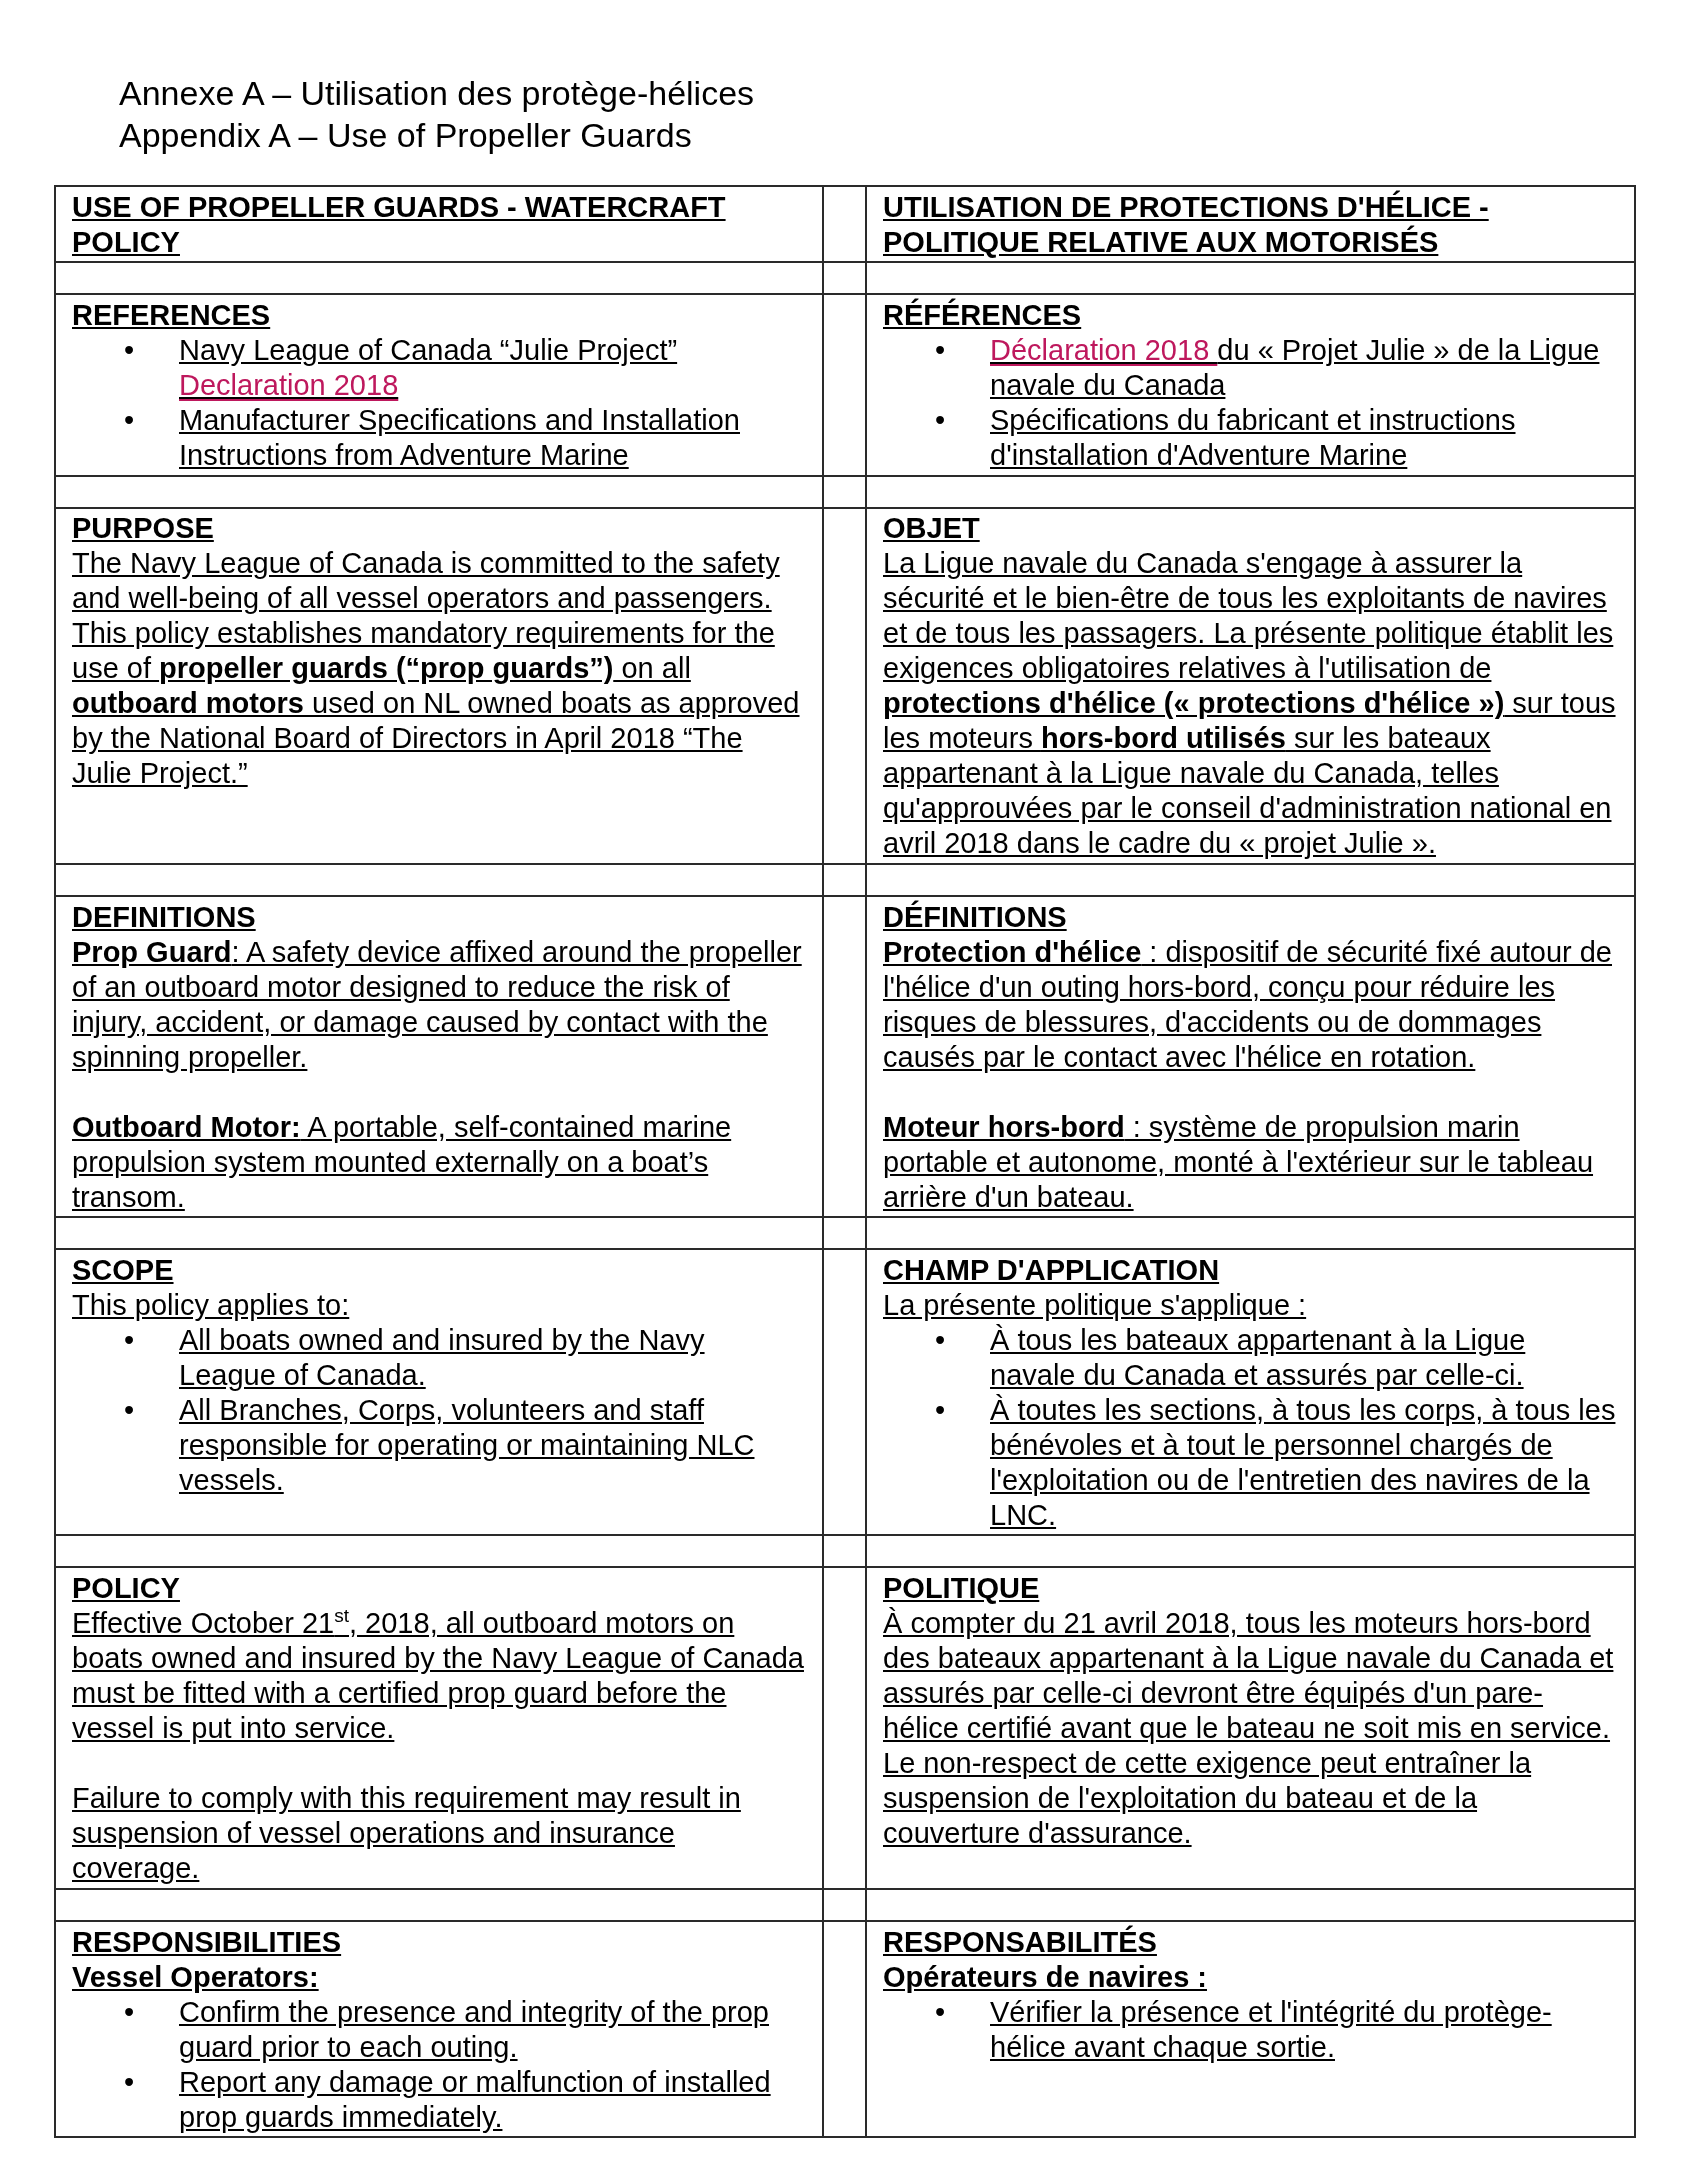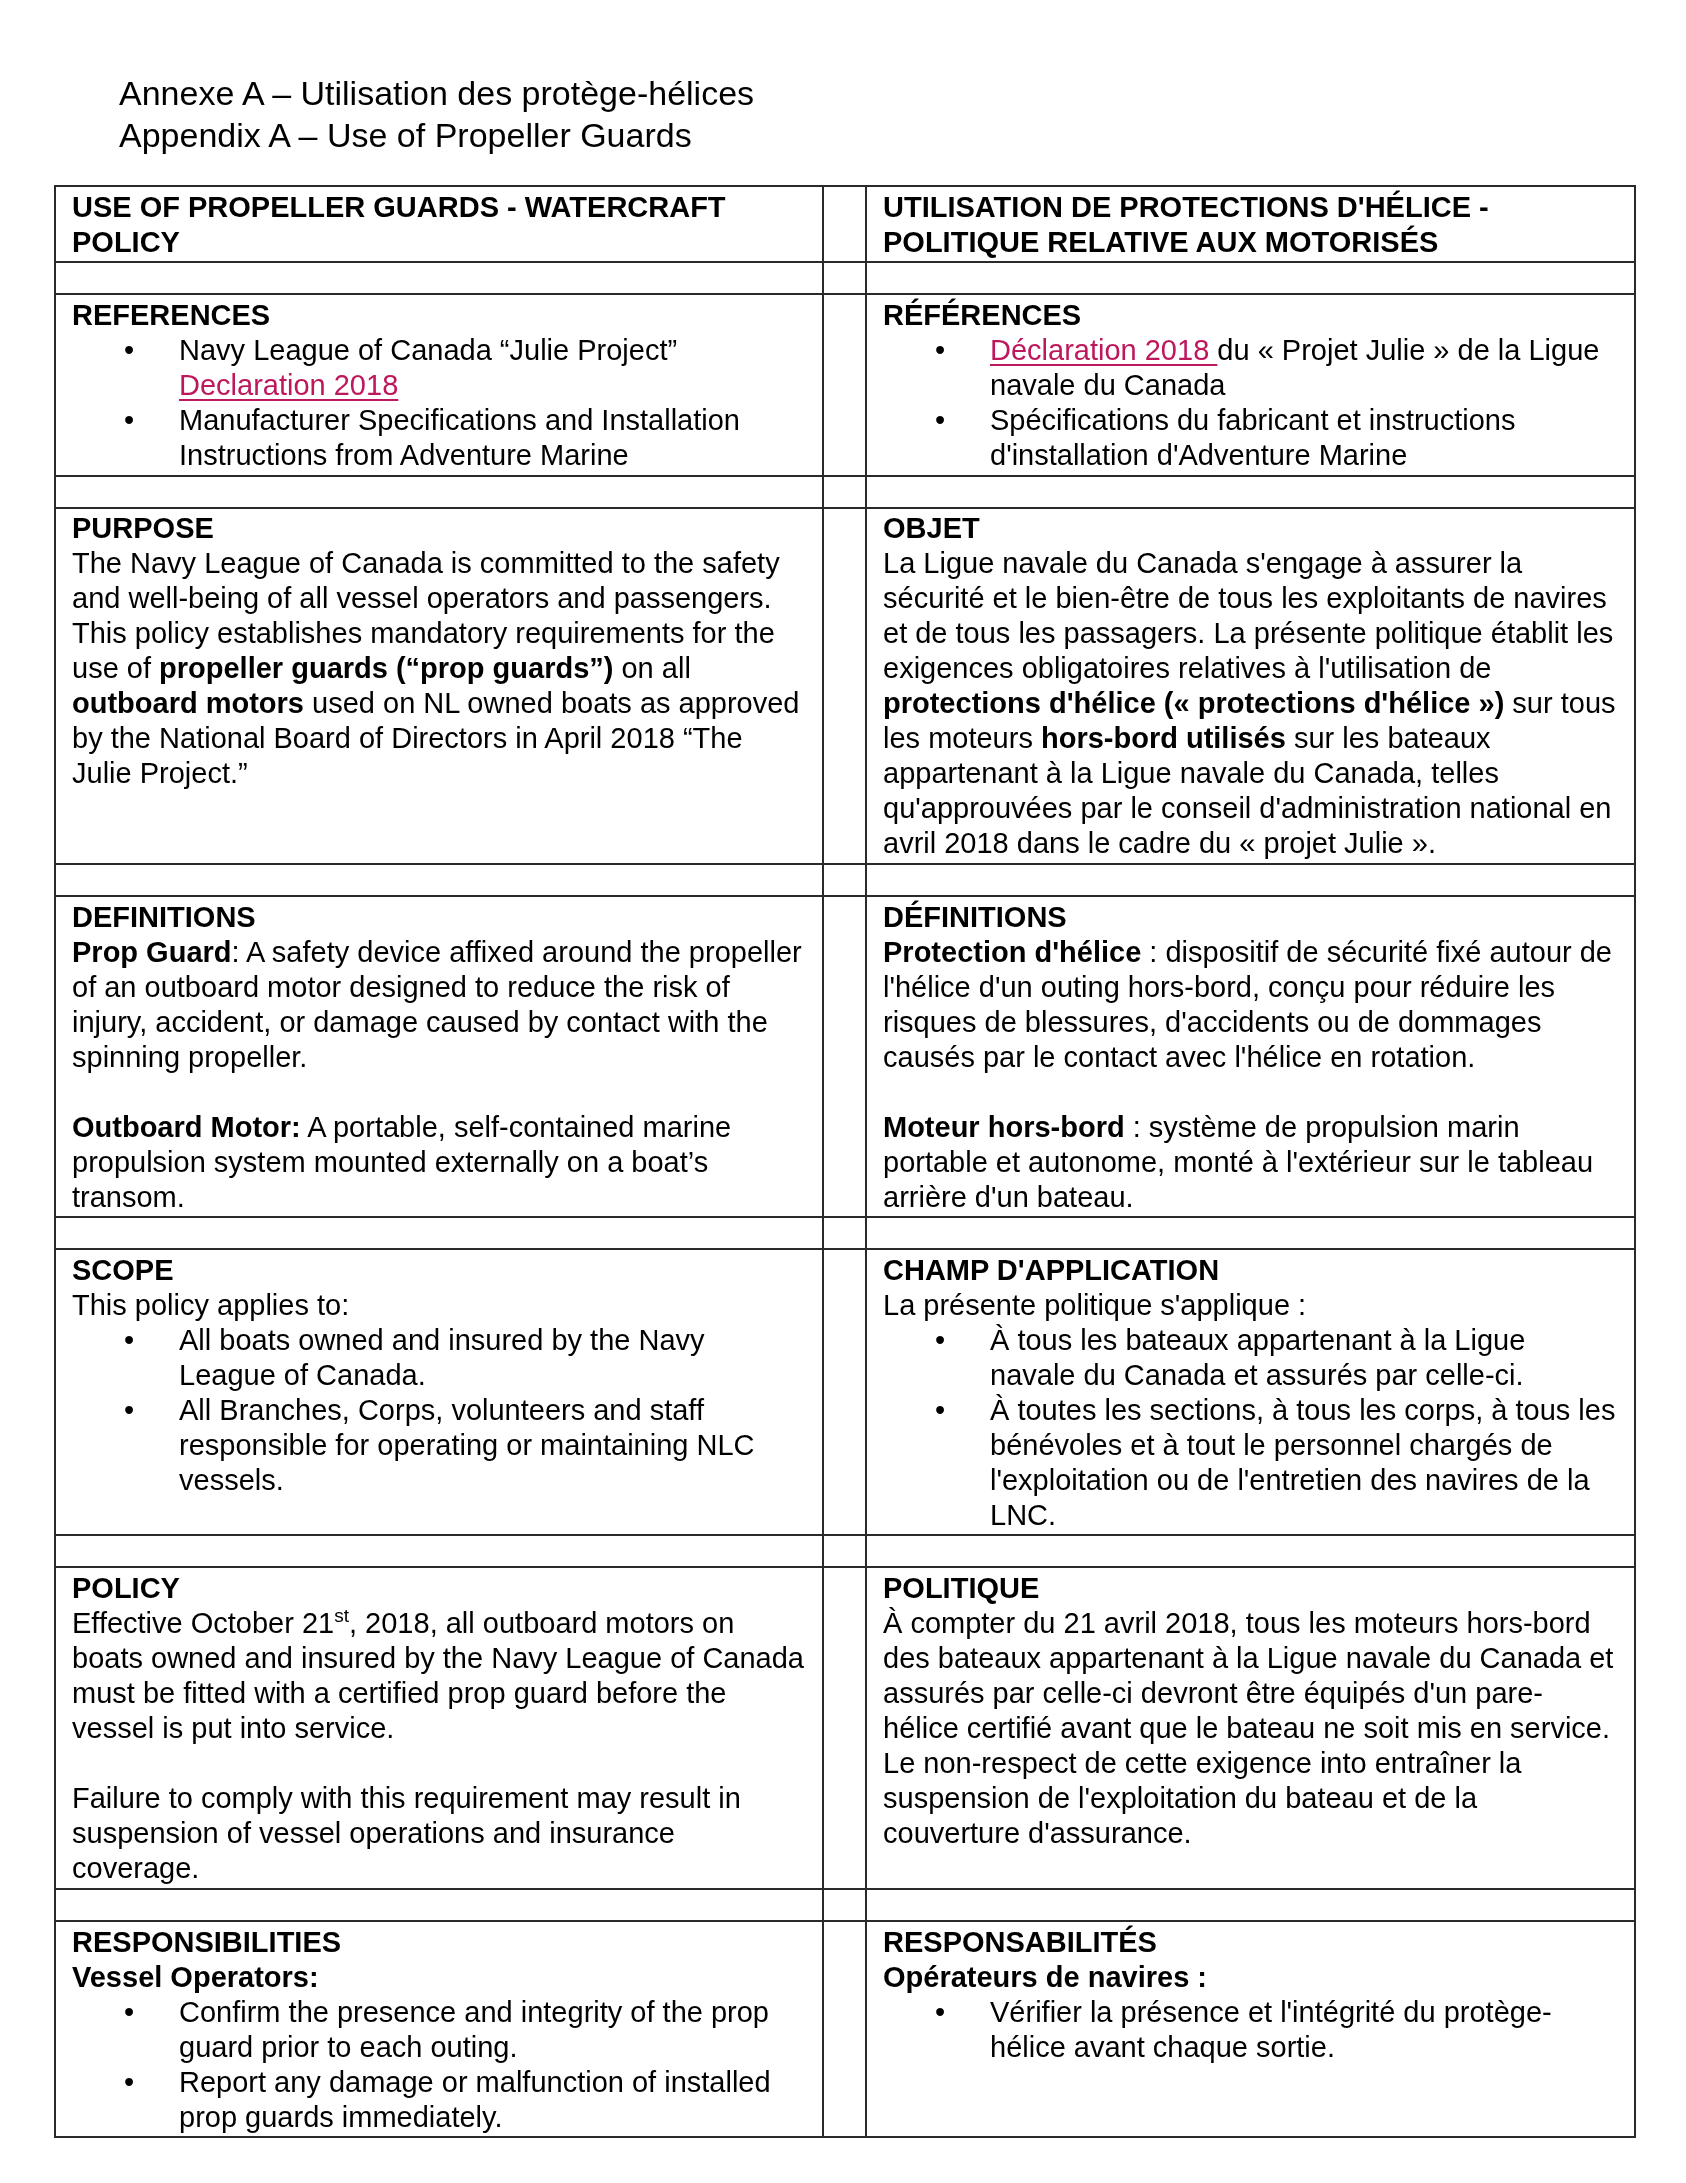--- a/index.html
+++ b/index.html
@@ -4,21 +4,21 @@
   <style>
     html, body { margin: 0; padding: 0; background: #ffffff; }
     body {
       width: 1687px; height: 2183px; position: relative; overflow: hidden;
       font-family: "Liberation Sans", sans-serif; color: #000;
     }
     .titles { position: absolute; left: 119px; top: 72px; }
     .title-line { font-size: 34px; line-height: 42px; white-space: nowrap; }
     table.policy {
       position: absolute; left: 54px; top: 185px;
-      width: 1579px; border-collapse: collapse; table-layout: fixed;
+      width: 1579px; border-collapse: collapse; table-layout: fixed; text-decoration: underline;
     }
     table.policy td {
       border: 2.2px solid #2a2a2a; vertical-align: top;
       padding: 2.9px 16px 1.4px 16px;
       font-size: 29px; line-height: 35px;
     }
     col.c-en { width: 768px; }
     col.c-mid { width: 43px; }
     col.c-fr { width: 769px; }
     tr.spacer td { height: 30px; padding: 0; }
@@ -154,21 +154,21 @@
     <td>
       <div class="head">POLICY</div>
       <div><span>Effective October 21</span><sup>st</sup><span>, 2018, all outboard motors on boats owned and insured by the Navy League of Canada must be fitted with a certified prop guard before the vessel is put into service.</span></div>
       <div class="gap"></div>
       <div>Failure to comply with this requirement may result in suspension of vessel operations and insurance coverage.</div>
     </td>
     <td></td>
     <td class="fr">
       <div class="head">POLITIQUE</div>
       <div>À compter du 21 avril 2018, tous les moteurs hors-bord des bateaux appartenant à la Ligue navale du Canada et assurés par celle-ci devront être équipés d'un pare-hélice certifié avant que le bateau ne soit mis en service.</div>
-      <div>Le non-respect de cette exigence into entraîner la suspension de l'exploitation du bateau et de la couverture d'assurance.</div>
+      <div>Le non-respect de cette exigence peut entraîner la suspension de l'exploitation du bateau et de la couverture d'assurance.</div>
     </td>
   </tr>
   <tr class="spacer">
         <td></td>
         <td></td>
         <td></td>
       </tr>
 
   <tr>
     <td>

